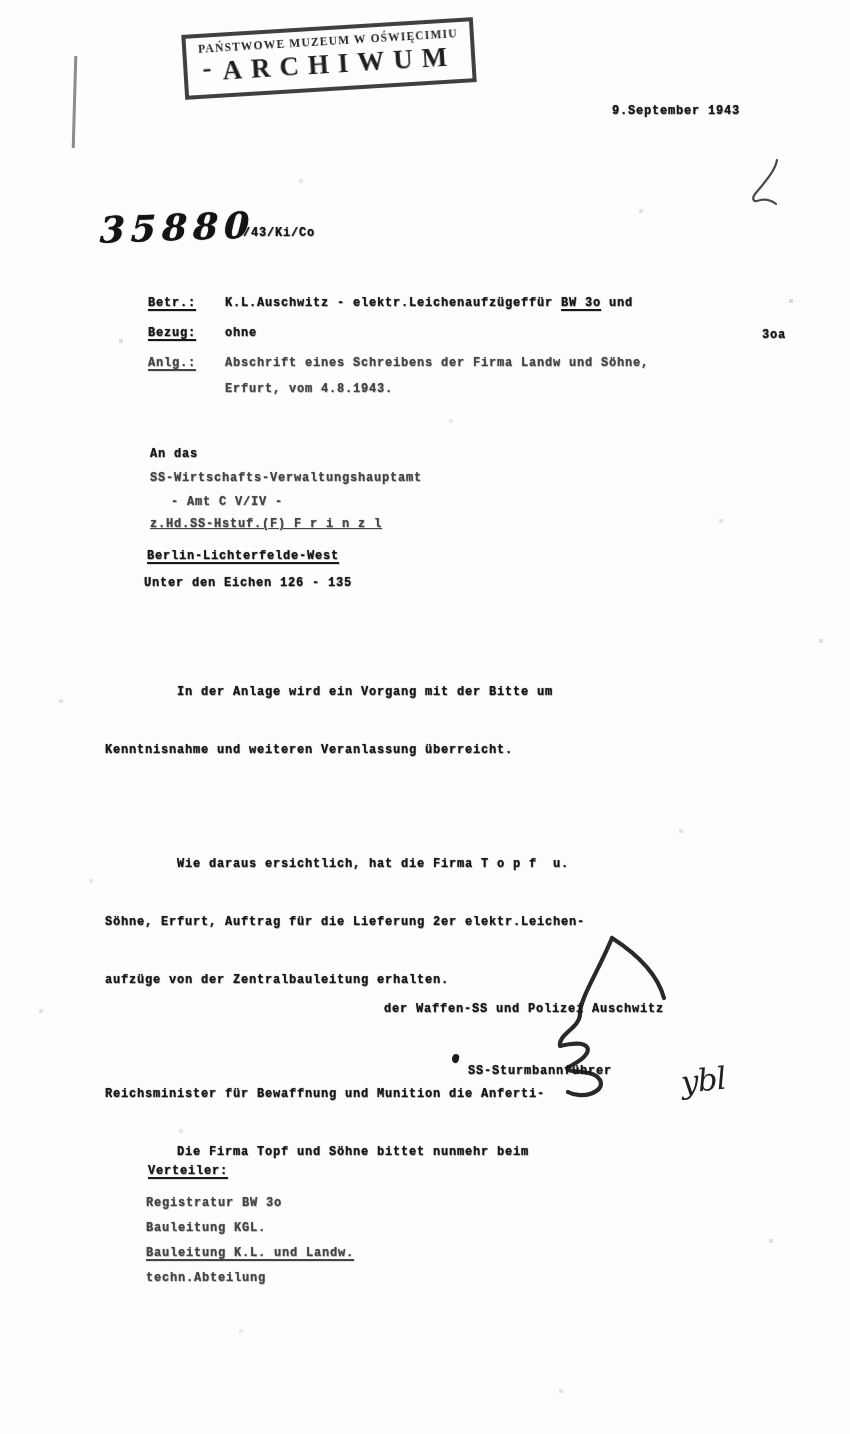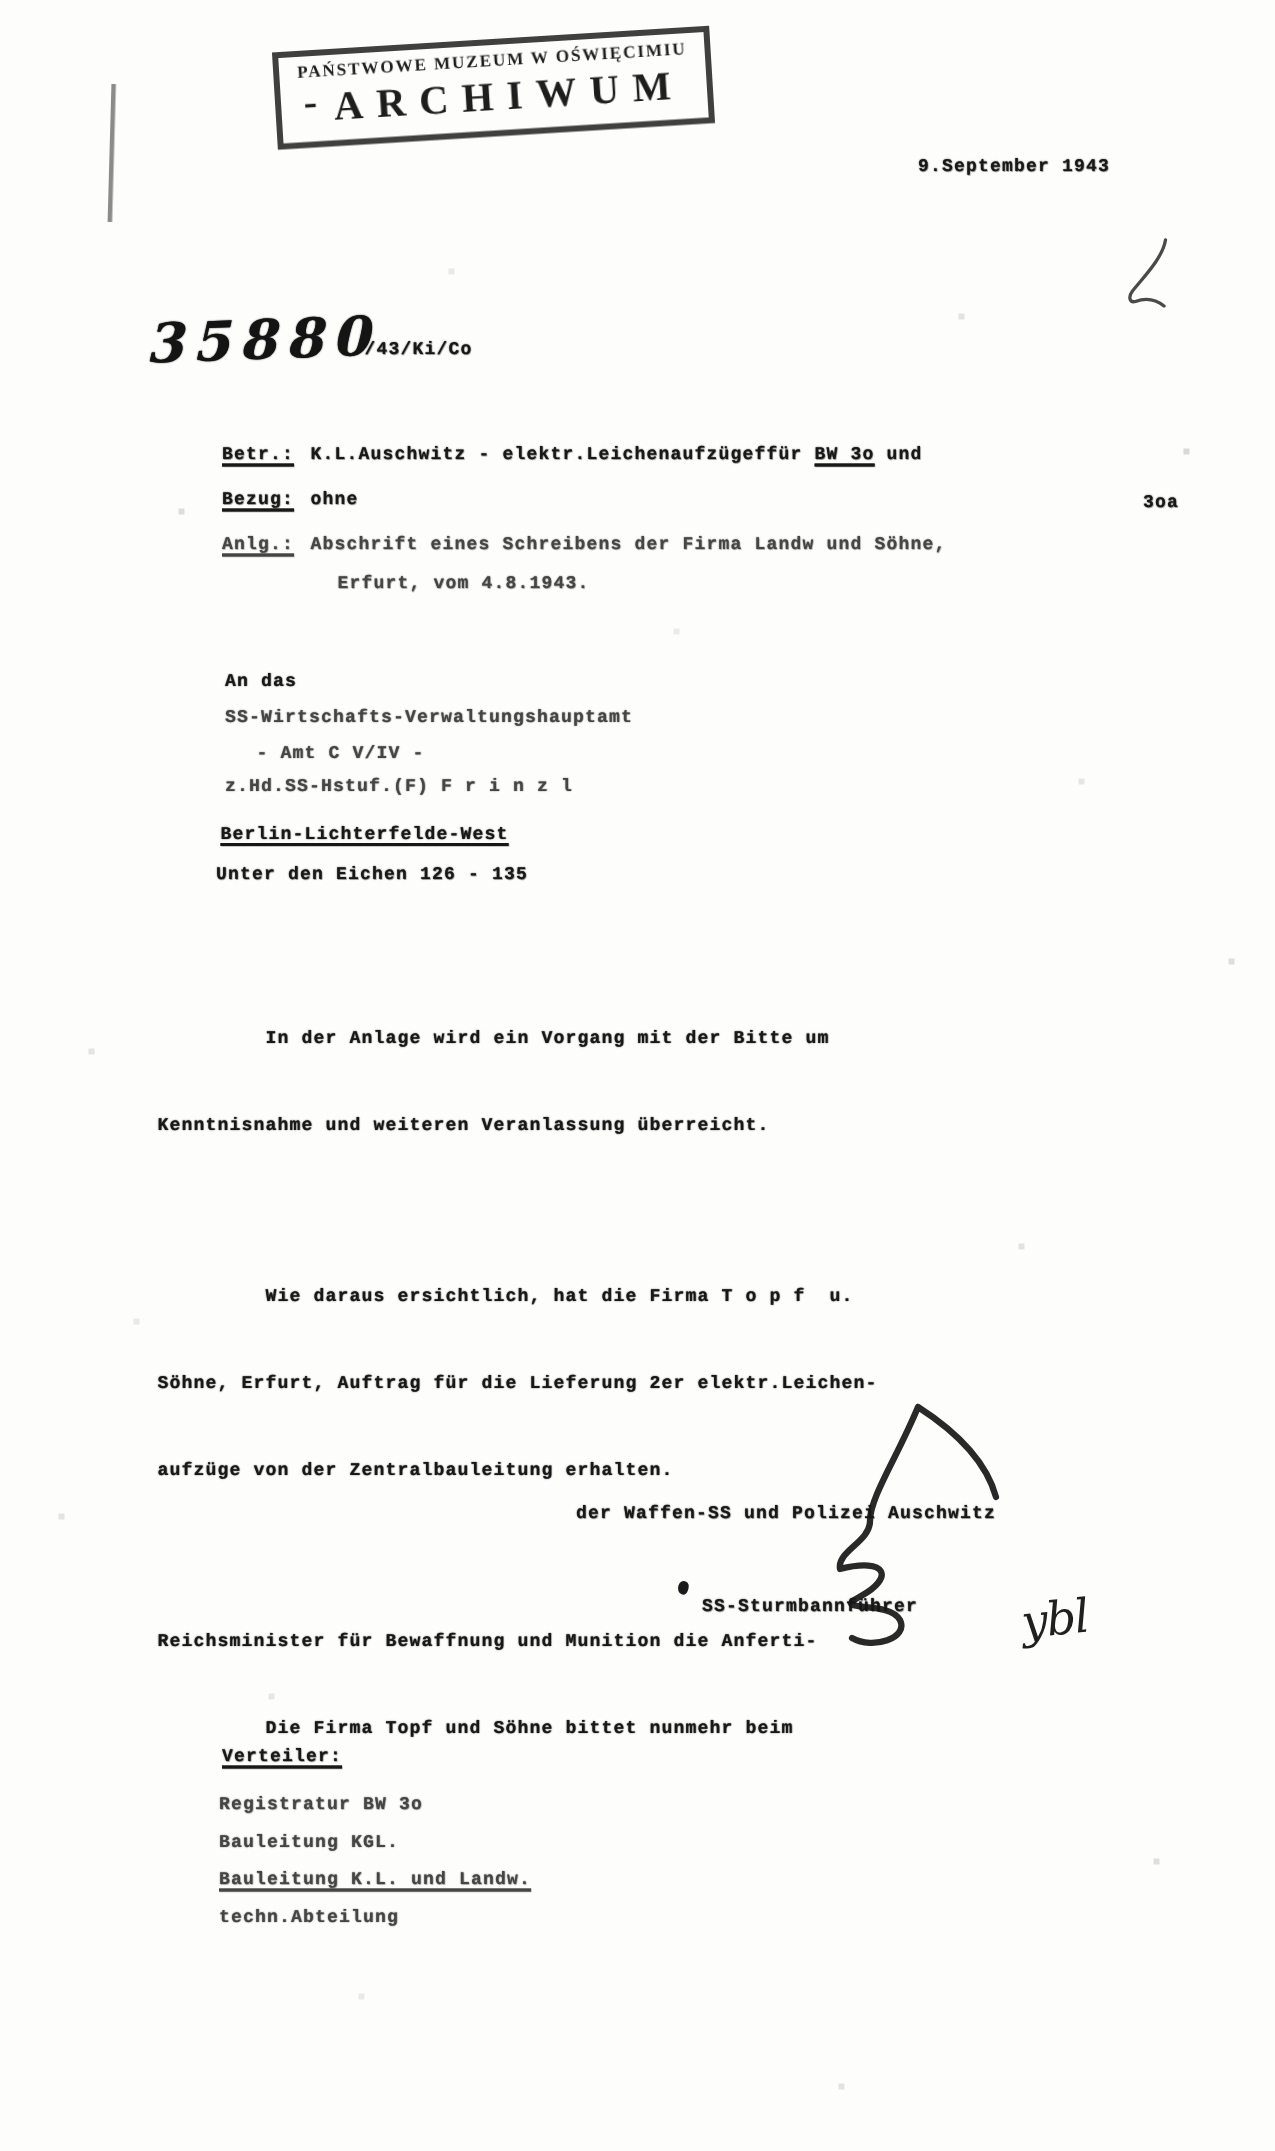--- a/index.html
+++ b/index.html
@@ -10,21 +10,21 @@
   }
   .page{position:absolute;inset:0;}
   
   .tw{
     position:absolute;white-space:pre;color:#181818;font-weight:bold;
     font-size:12px;letter-spacing:0.8px;
     text-shadow:0 0 1px rgba(25,25,25,.85), .5px .5px 0 rgba(25,25,25,.3);
   }
   .dim{opacity:.8;filter:blur(.3px);}
   .u{text-decoration:underline;text-decoration-thickness:2px;text-underline-offset:3px;}
-  .lbl{display:inline-block;width:59px;}
+  .lbl{display:inline-block;width:77px;}
   
   .stamp{
     position:absolute;left:183px;top:26px;transform:rotate(-3.5deg);
     border:4px solid rgba(22,22,22,.82);padding:5px 12px 7px 12px;text-align:center;
     color:#1e1e1e;background:transparent;filter:blur(.2px);
   }
   .stamp-l1{font-family:"Liberation Serif",serif;font-size:11.5px;font-weight:600;letter-spacing:1.2px;white-space:nowrap;}
   .stamp-l2{font-family:"Liberation Serif",serif;font-size:27px;font-weight:700;letter-spacing:9px;white-space:nowrap;margin-top:2px;}
   .stamp-dash{display:inline-block;transform:translateY(-4px);margin-right:2px;}
   
@@ -89,21 +89,21 @@
 
   <div class="tw" style="left:148px;top:296px;"><span class="lbl u">Betr.:</span><span>K.L.Auschwitz - elektr.Leichenaufzügeffür </span><span class="u">BW 3o</span><span> und</span></div>
   <div class="tw" style="left:762px;top:328px;">3oa</div>
   <div class="tw" style="left:148px;top:326px;"><span class="lbl u">Bezug:</span><span>ohne</span></div>
   <div class="tw dim" style="left:148px;top:356px;"><span class="lbl u">Anlg.:</span><span>Abschrift eines Schreibens der Firma Landw und Söhne,</span></div>
   <div class="tw dim" style="left:225px;top:382px;">Erfurt, vom 4.8.1943.</div>
 
   <div class="tw" style="left:150px;top:447px;">An das</div>
   <div class="tw dim" style="left:150px;top:471px;">SS-Wirtschafts-Verwaltungshauptamt</div>
   <div class="tw dim" style="left:171px;top:495px;">- Amt C V/IV -</div>
-  <div class="tw dim" style="left:150px;top:517px;">z.Hd.SS-Hstuf.(F) F r i n z l</div>
+  <div class="tw dim" style="left:150px;top:517px;text-decoration:underline;">z.Hd.SS-Hstuf.(F) F r i n z l</div>
   <div class="tw u" style="left:147px;top:549px;">Berlin-Lichterfelde-West</div>
   <div class="tw" style="left:144px;top:576px;text-align:right;">Unter den Eichen 126 - 135</div>
 
   <div class="body-text tw" style="position:absolute;">
     <p>
       <span class="bl ind">In der Anlage wird ein Vorgang mit der Bitte um</span>
       <span class="bl">Kenntnisnahme und weiteren Veranlassung überreicht.</span>
     </p>
     <p>
       <span class="bl ind">Wie daraus ersichtlich, hat die Firma T o p f  u.</span>

